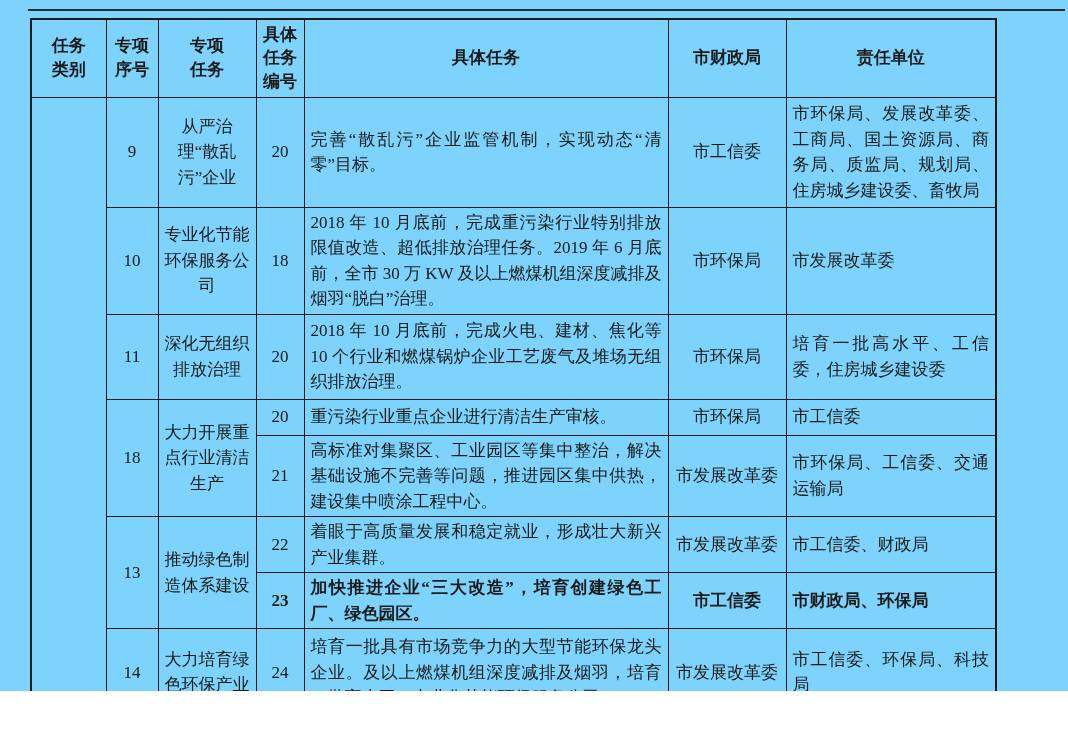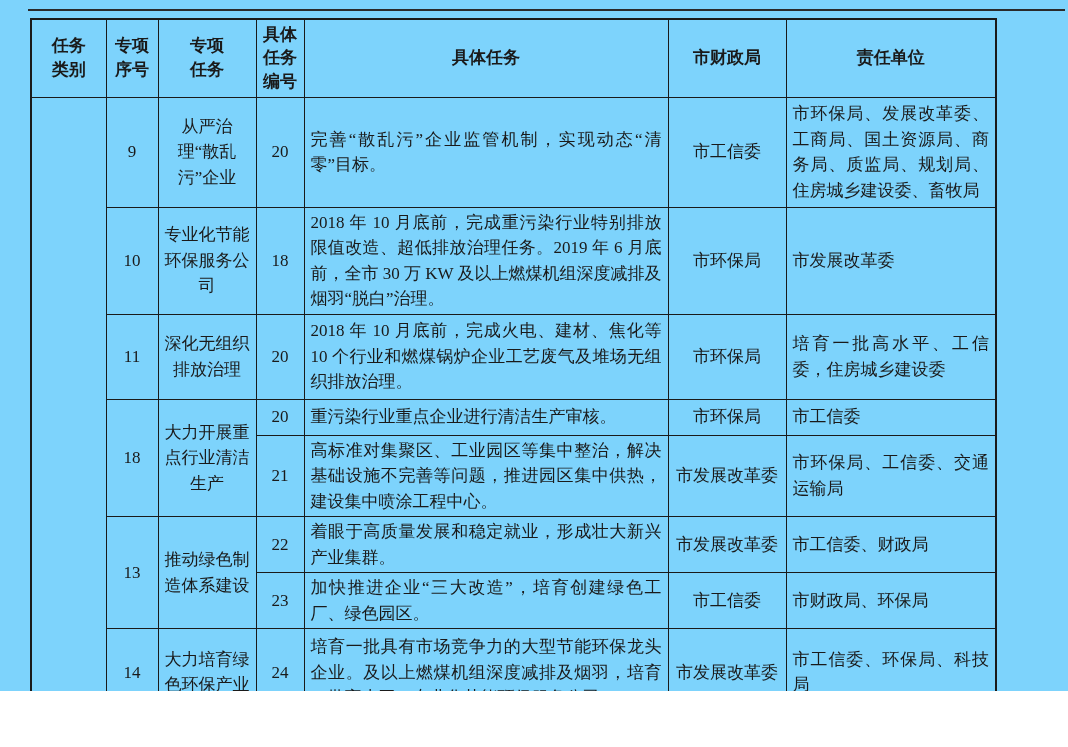--- a/index.html
+++ b/index.html
@@ -36,21 +36,21 @@
     line-height: 1.4;
     padding: 2px 2px;
   }
   thead tr { height: 78px; }
   tr.r0 { height: 110px; }
   tr.r1 { height: 103px; }
   tr.r2 { height: 85px; }
   tr.r3 { height: 36px; }
   tr.r4 { height: 81px; }
   tr.r5 { height: 50px; }
-  tr.r6 { height: 51px; }
+  tr.r6 { height: 51px; font-weight: bold; }
   tr.r7 { height: 88px; }
 
   .c-center { text-align: center; }
   .c-stask  { text-align: center; padding: 2px 4px 2px 6px; }
   .c-task   { text-align: justify; padding: 4px 10px 4px 9px; }
   .c-lead   { text-align: center; }
   .c-resp   { text-align: justify; padding: 4px 8px; }
 
   .page-footer {
     position: absolute; left: 46px; top: 700px;

